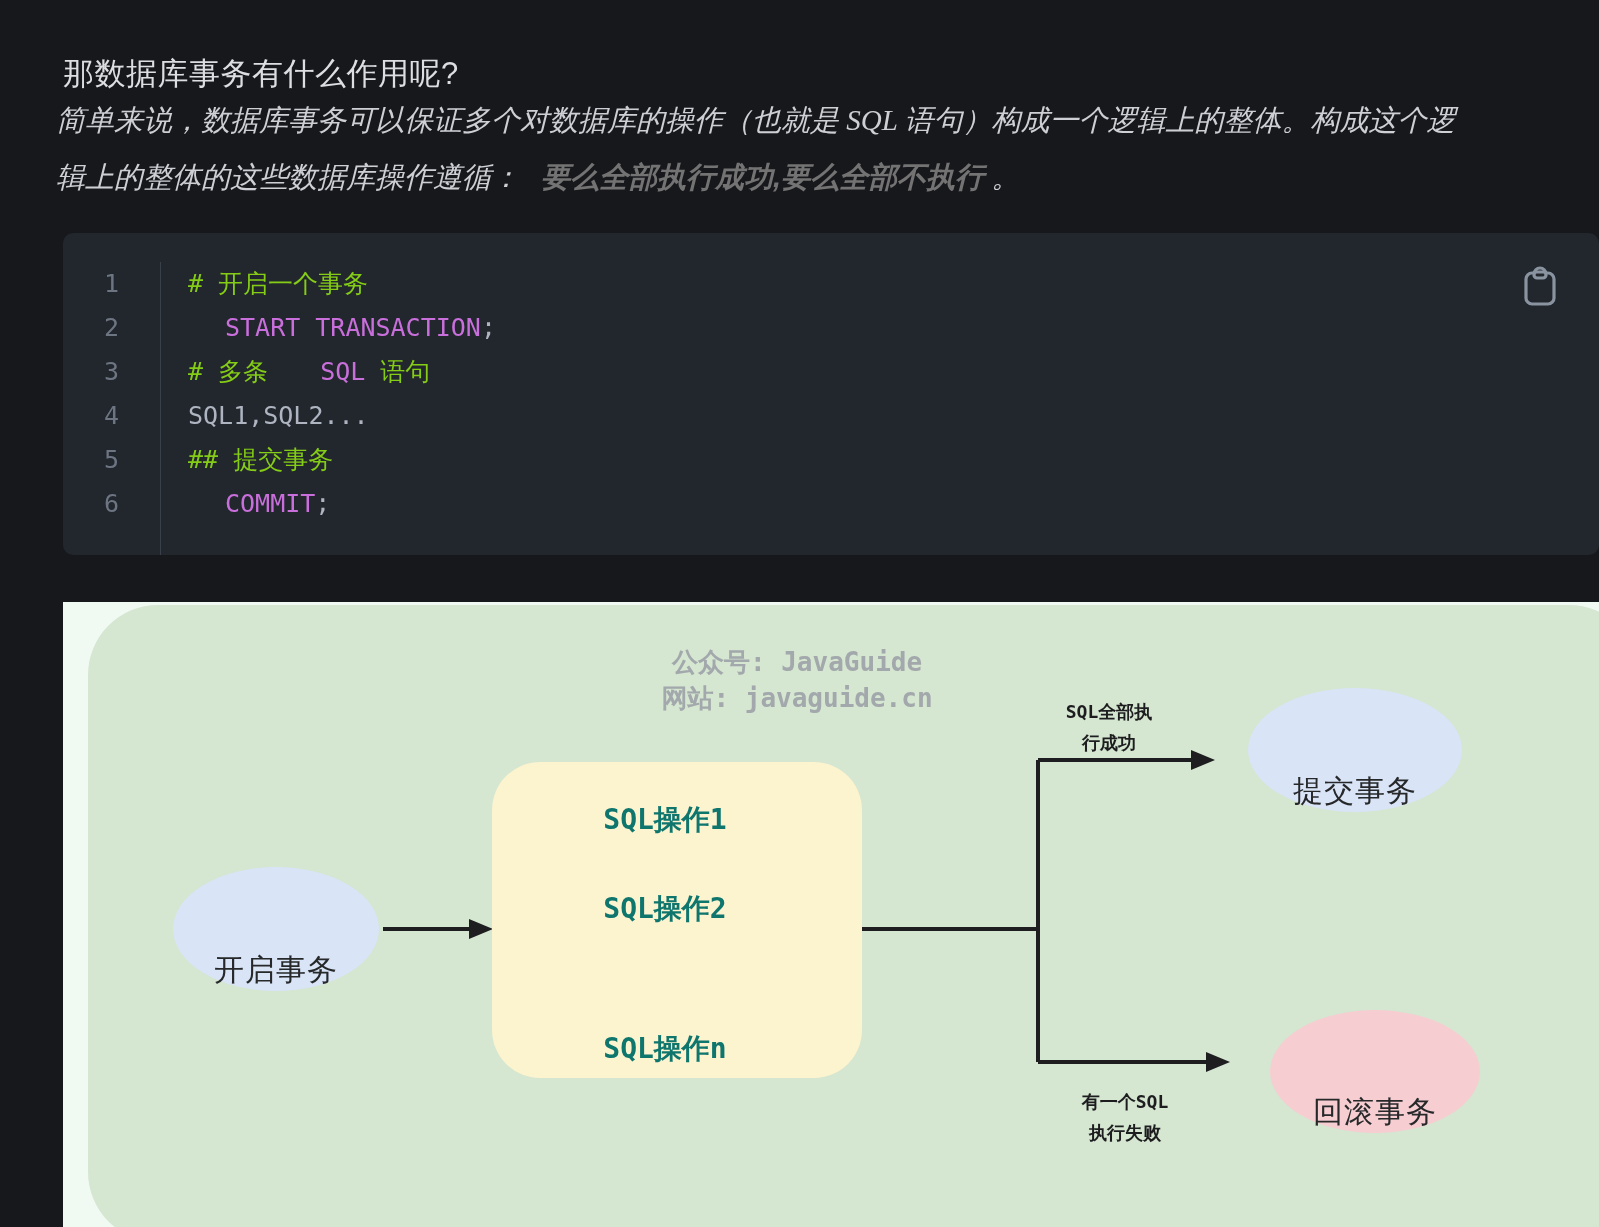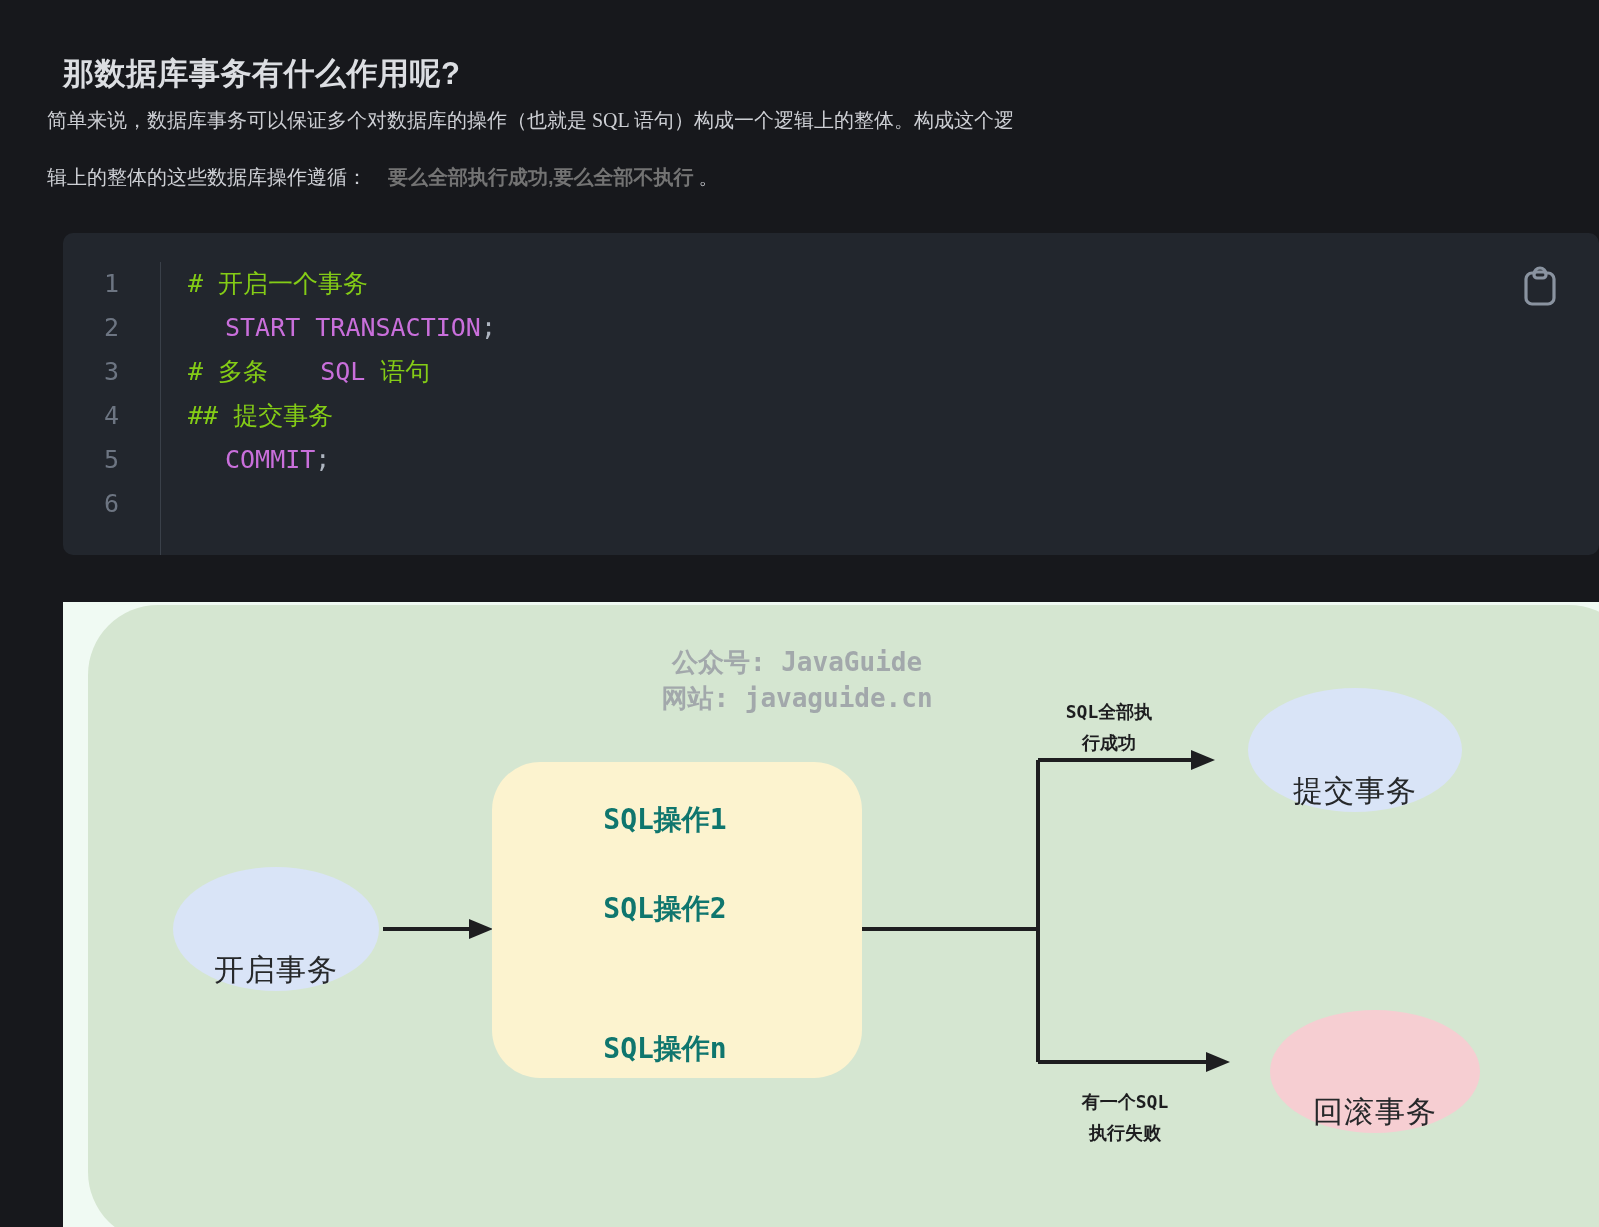--- a/index.html
+++ b/index.html
@@ -1,24 +1,24 @@
 <!DOCTYPE html>
 <html><head>
 <meta charset="utf-8">
 <style>
   html,body{margin:0;padding:0;background:#17181c;}
   body{position:relative;width:1599px;height:1227px;overflow:hidden;
        font-family:"Liberation Sans","DejaVu Sans",sans-serif;}
 
   
-  .heading{position:absolute;left:63px;top:22px;font-size:31px;font-weight:700;
+  .heading{position:absolute;left:63px;top:22px;font-size:31px;font-weight:400;
            color:#dcdee2;letter-spacing:.5px;white-space:nowrap;}
-  .para{position:absolute;left:47px;top:92px;
+  .para{position:absolute;left:56px;top:92px;
         font-family:"Liberation Serif","DejaVu Serif",serif;
-        font-size:20px;color:#cdcfd4;}
+        font-size:29px;color:#cdcfd4;font-style:italic;}
   .para .pline{white-space:nowrap;line-height:57px;height:57px;}
   .para b{font-family:"Liberation Sans","DejaVu Sans",sans-serif;font-weight:700;color:#737373;margin-left:21px;}
 
   
   .codeblock{position:absolute;left:63px;top:233px;width:1536px;height:322px;
              background:#22262d;border-radius:10px;}
   .code-inner{display:flex;height:100%;box-sizing:border-box;padding-top:29px;
               font-family:"DejaVu Sans Mono","Liberation Mono",monospace;font-size:25px;}
   .gutter{width:97px;flex:0 0 97px;border-right:1px solid #3a4049;color:#6d7582;
           text-align:center;}
@@ -74,20 +74,21 @@
       <div class="ln">2</div>
       <div class="ln">3</div>
       <div class="ln">4</div>
       <div class="ln">5</div>
       <div class="ln">6</div>
     </div>
     <div class="codelines">
       <div class="cl"><span class="tok-comment"># 开启一个事务</span></div>
       <div class="cl"><span class="tok-kw">START TRANSACTION</span><span class="tok-plain">;</span></div>
       <div class="cl"><span class="tok-comment"># 多条 </span><span class="tok-kw">SQL</span><span class="tok-comment"> 语句</span></div>
+      <div class="cl"><span class="tok-plain">SQL1,SQL2...</span></div>
       <div class="cl"><span class="tok-comment">## 提交事务</span></div>
       <div class="cl"><span class="tok-kw">COMMIT</span><span class="tok-plain">;</span></div>
     </div>
   </div>
   <button class="copy-btn" title="">
     <svg width="34" height="41" viewBox="0 0 34 41">
       <rect x="3" y="7" width="28" height="31" rx="6" fill="none" stroke="#8a93a0" stroke-width="3.2"></rect>
       <path d="M11 8 a6 6 0 0 1 12 0" fill="none" stroke="#8a93a0" stroke-width="3.2"></path>
       <rect x="11" y="6" width="12" height="6" rx="3" fill="#22262d" stroke="#8a93a0" stroke-width="3.2"></rect>
     </svg>

